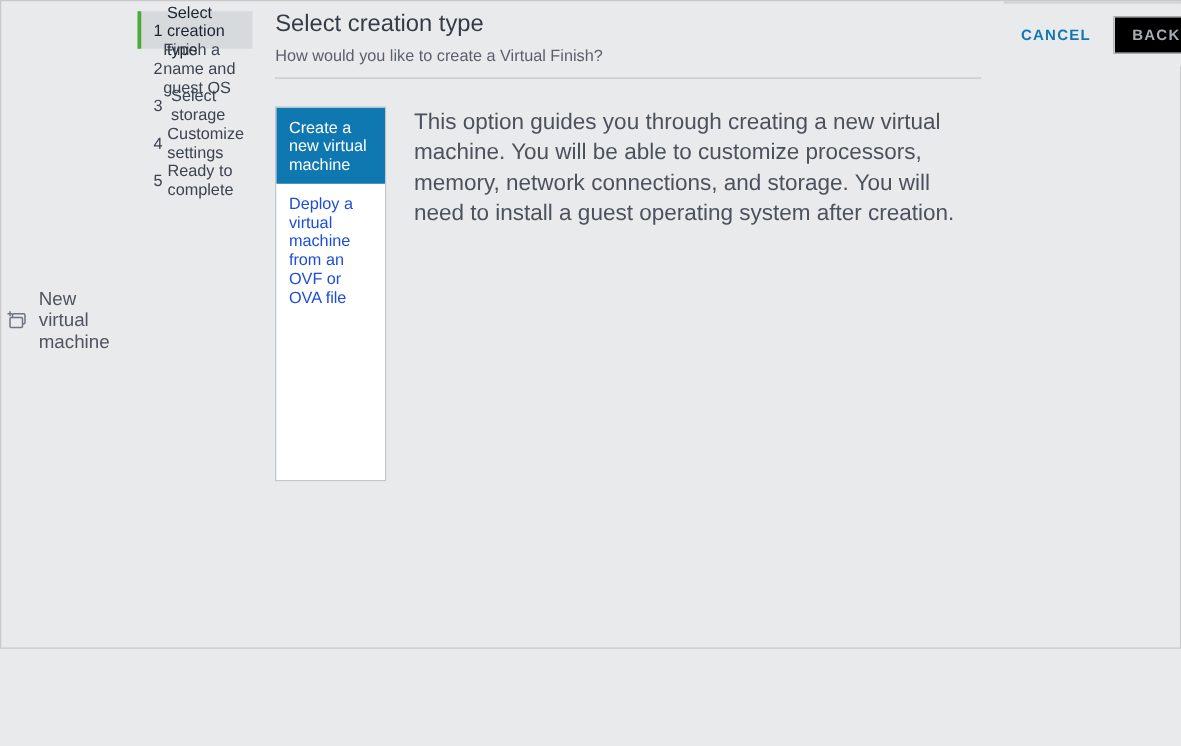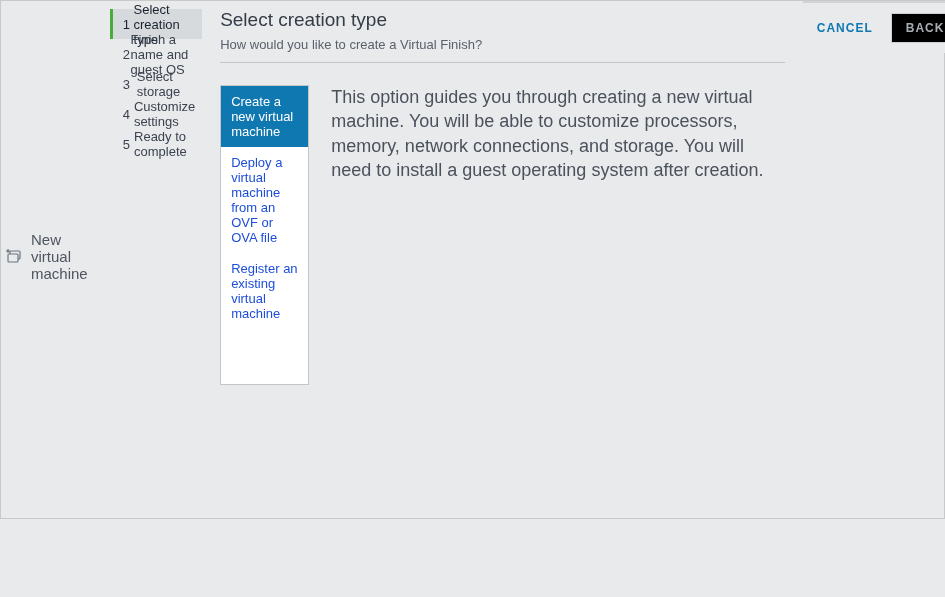--- a/index.html
+++ b/index.html
@@ -190,21 +190,20 @@
     </div>
 
     <div class="main">
       <div class="main-title">Select creation type</div>
       <div class="main-subtitle">How would you like to create a Virtual Finish?</div>
 
       <div class="content-row">
         <div class="option-list">
           <div class="option selected">Create a new virtual machine</div>
           <div class="option">Deploy a virtual machine from an OVF or OVA file</div>
-          <div class="option">Register an existing virtual machine</div>
         </div>
         <div class="desc">This option guides you through creating a new virtual machine. You will be able to customize processors, memory, network connections, and storage. You will need to install a guest operating system after creation.</div>
       </div>
     </div>
 
   </div>
 
   <div class="dialog-footer">
     <button class="btn btn-cancel">Cancel</button>
     <button class="btn btn-back" disabled="">Back</button>

